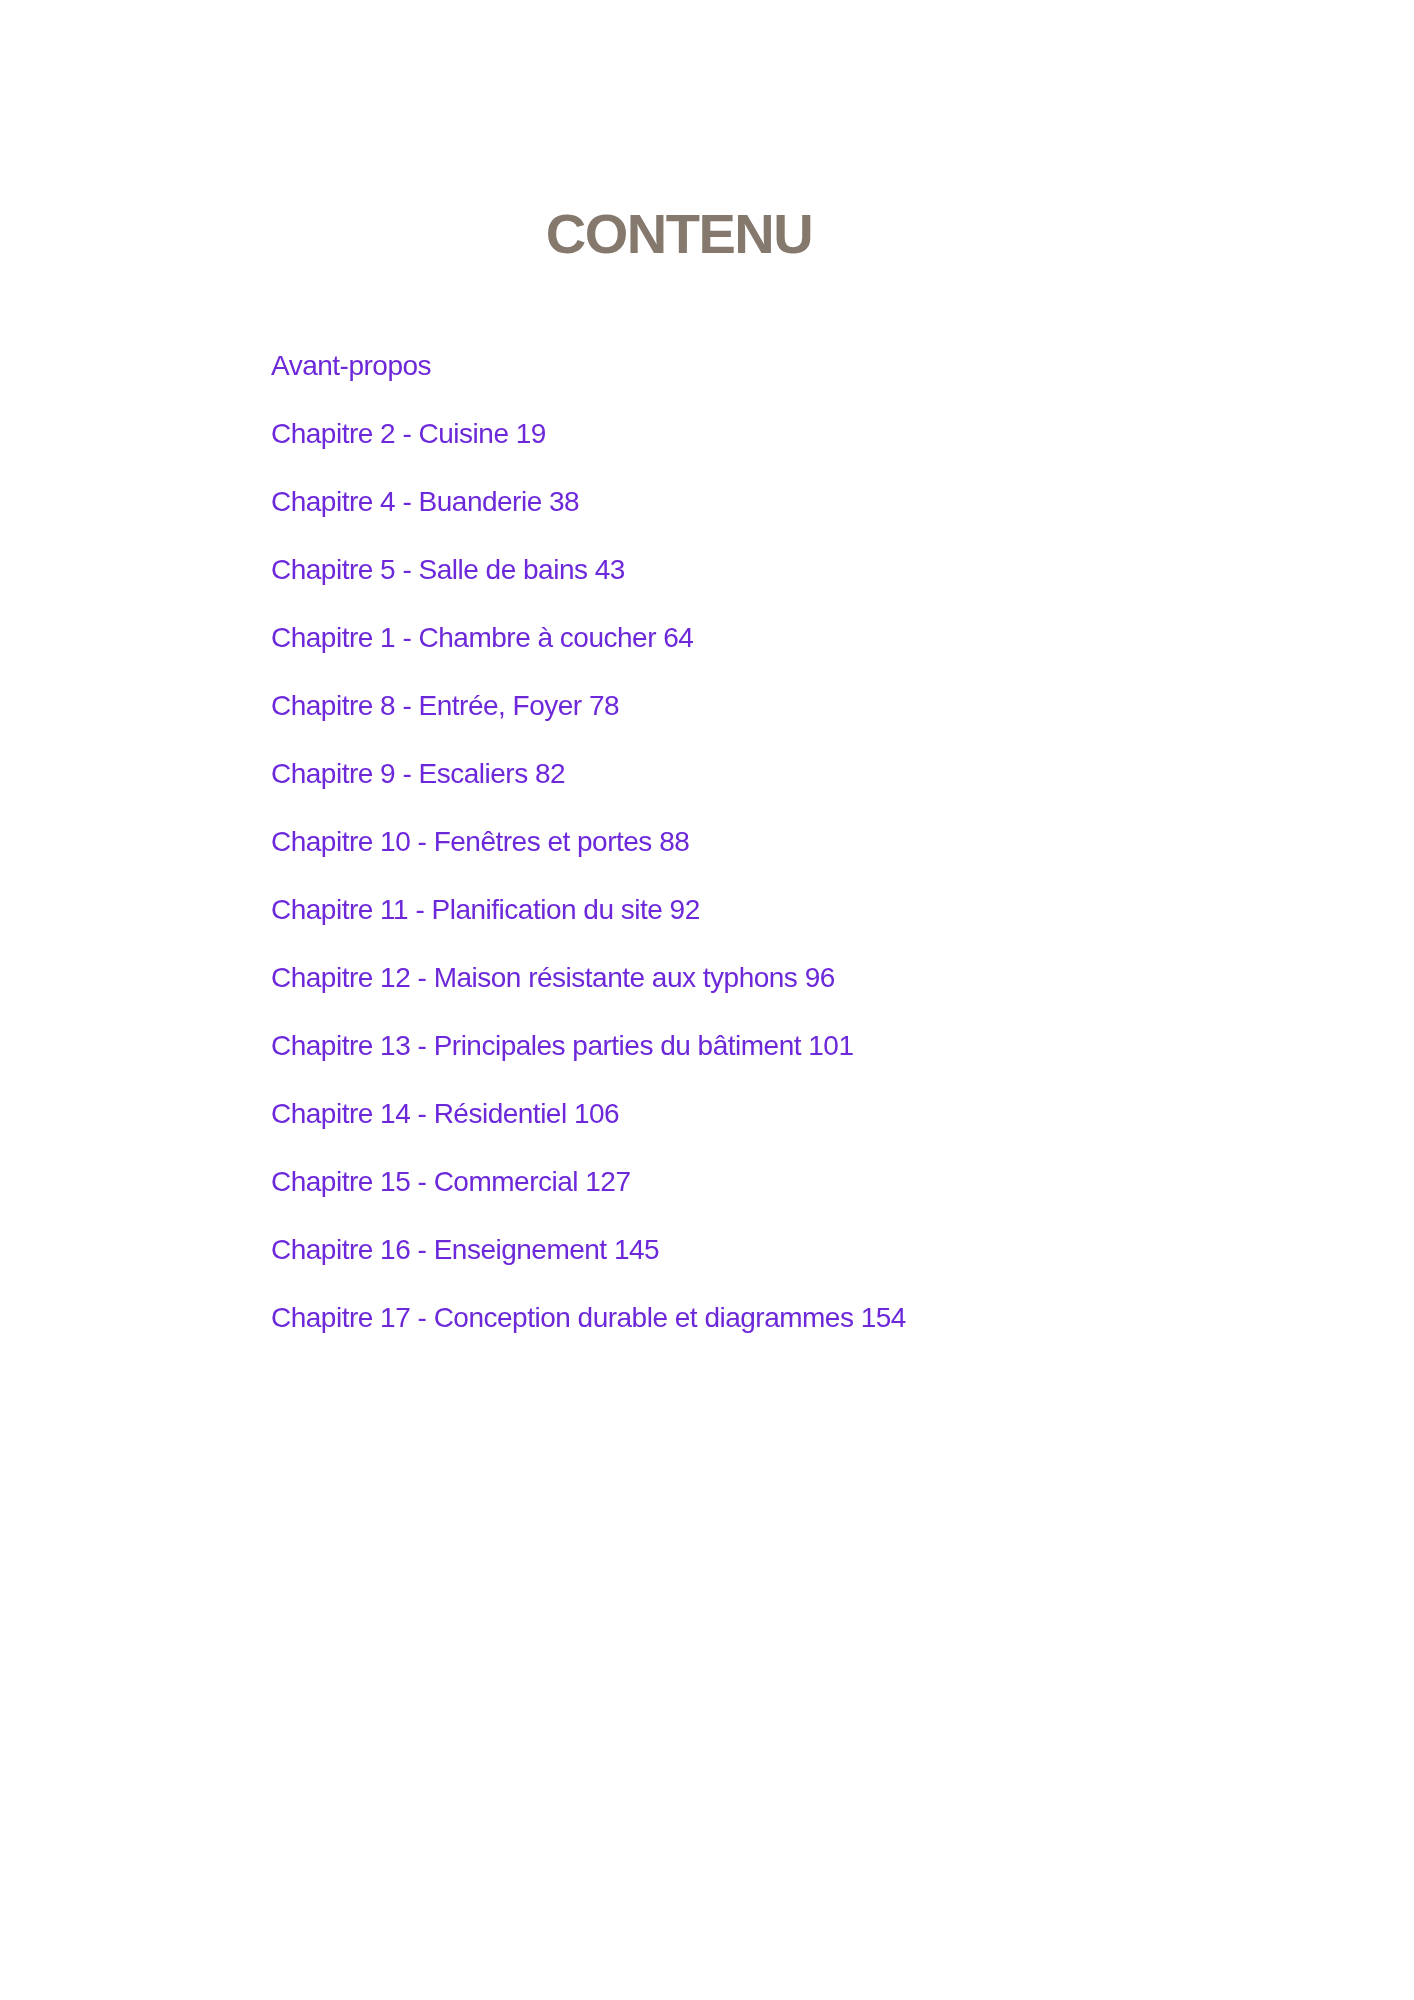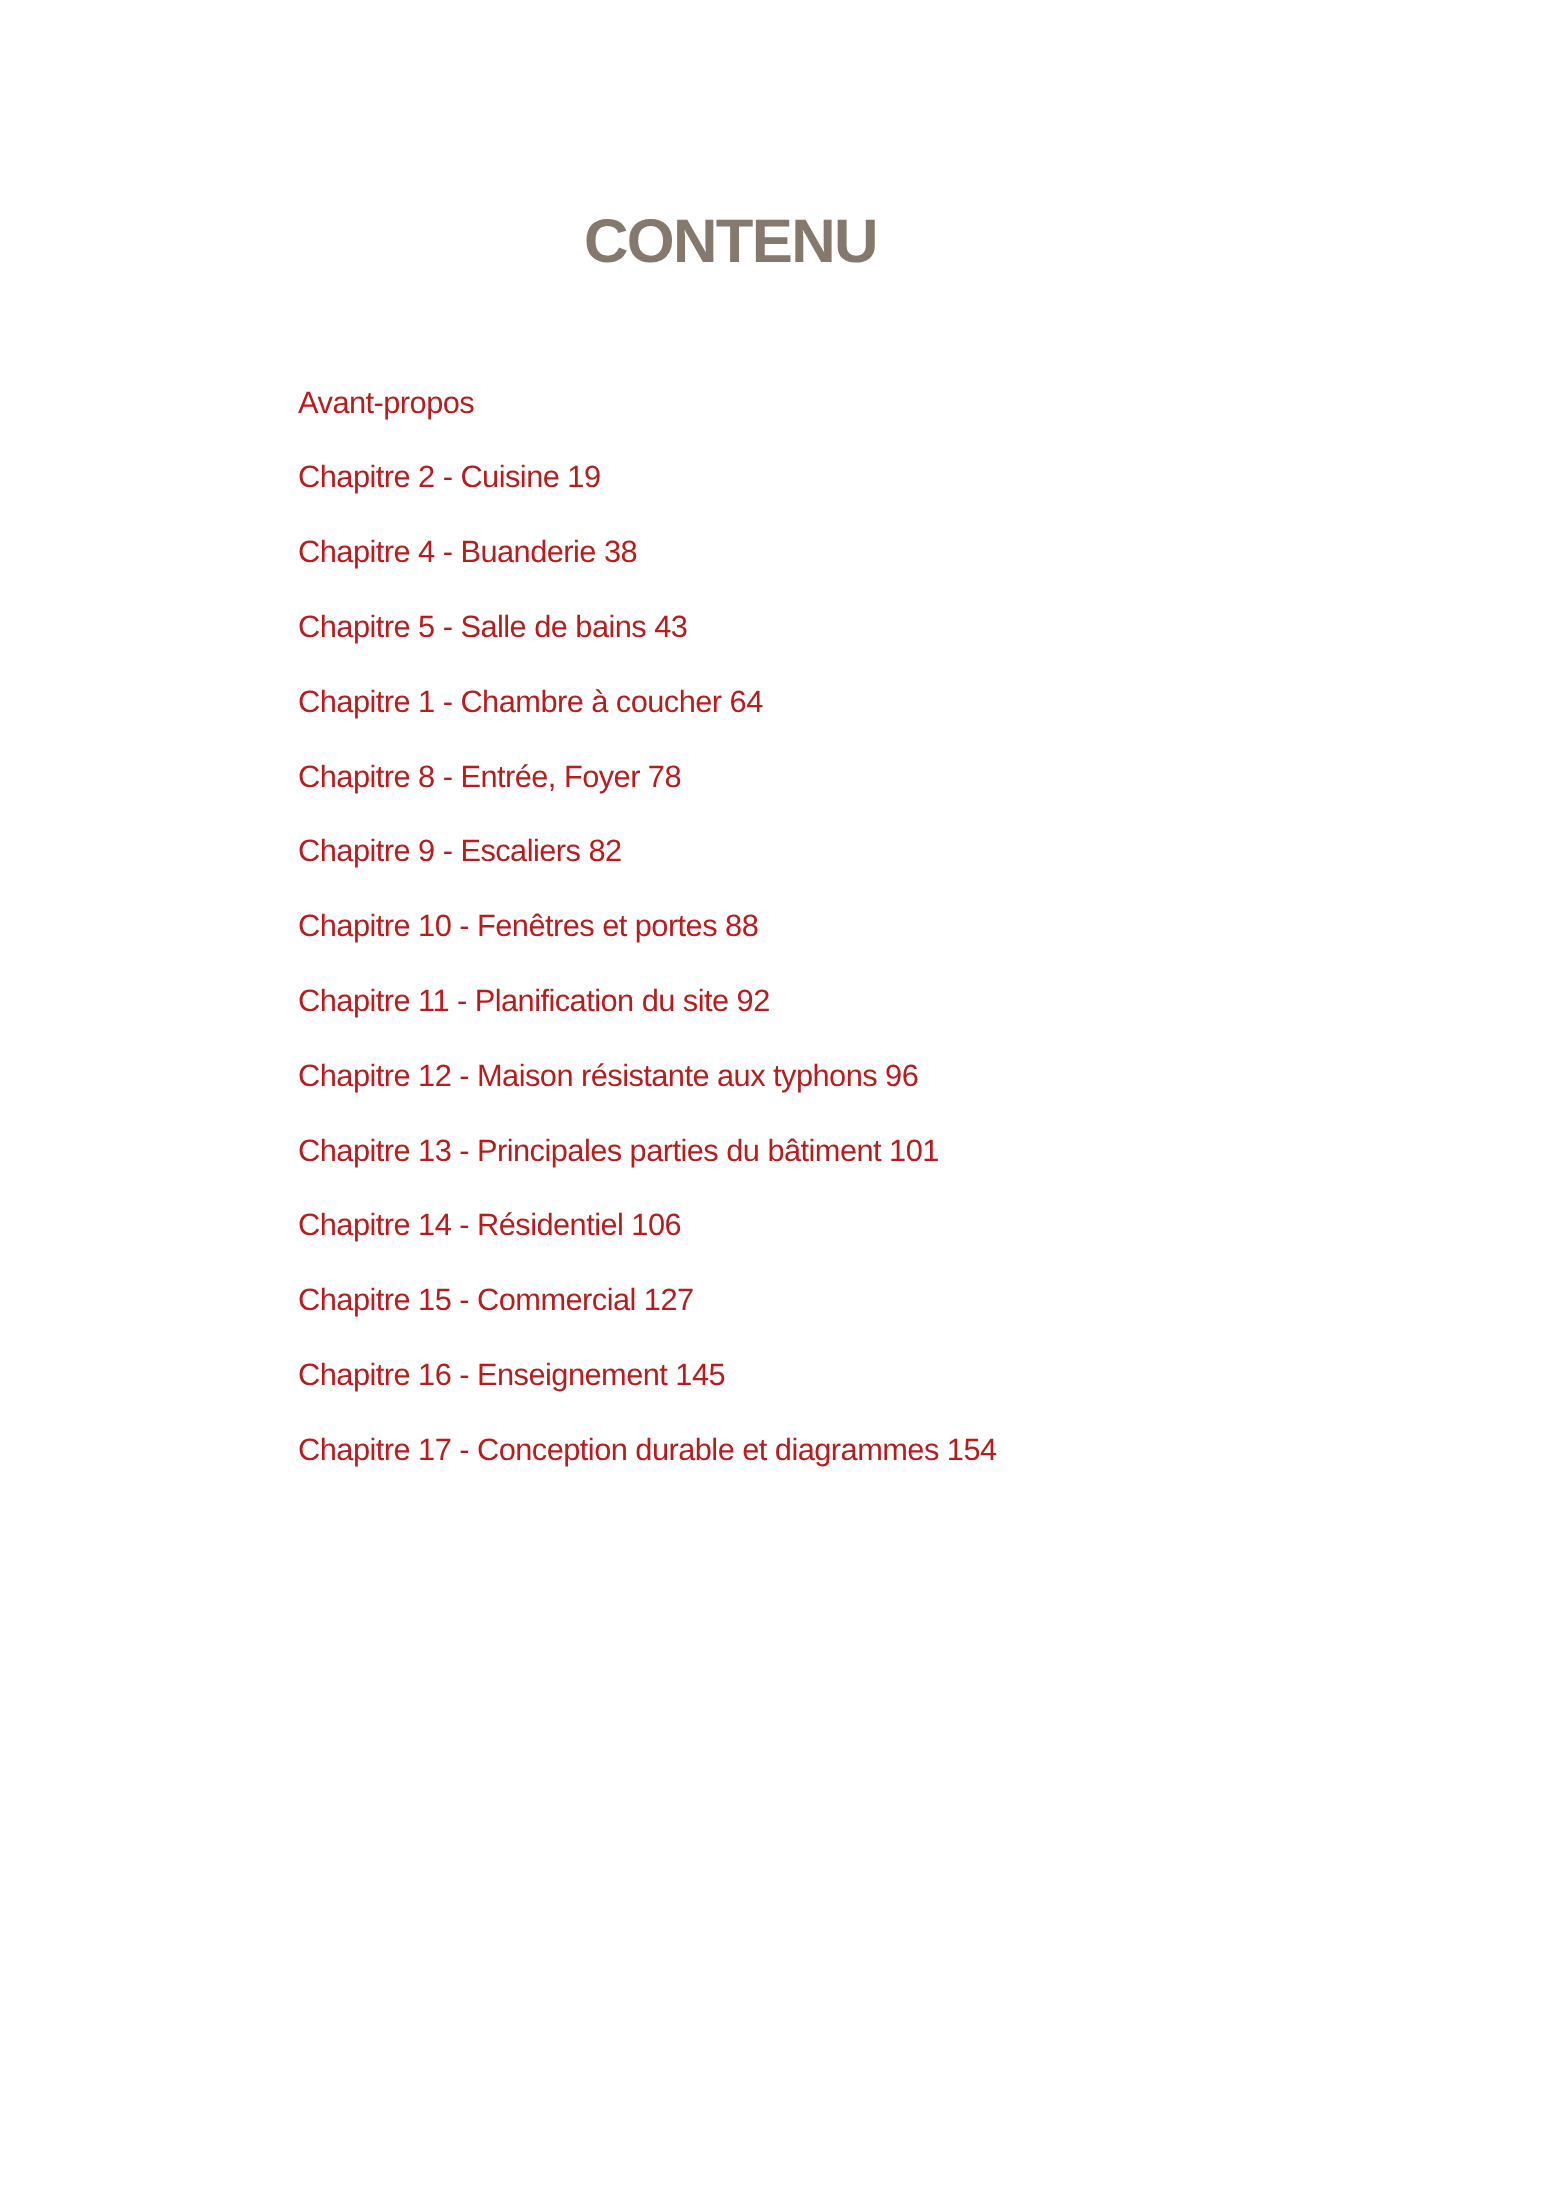--- a/index.html
+++ b/index.html
@@ -9,21 +9,21 @@
   }
   .page {
     position: relative;
     width: 1414px;
     height: 2000px;
     background: #ffffff;
     font-family: "Liberation Sans", sans-serif;
     overflow: hidden;
   }
   .title {
-    margin: 0;
+    margin: 15px;
     position: absolute;
     top: 191px;
     left: 271px;
     width: 786px;
     text-align: center;
     font-size: 56px;
     line-height: 1;
     font-weight: 700;
     letter-spacing: -1.5px;
     color: #85796d;
@@ -33,21 +33,21 @@
     top: 349px;
     left: 271px;
     width: 900px;
   }
   .toc-item {
     margin: 0 0 34px 0;
     font-size: 28px;
     line-height: 34px;
     font-weight: 400;
     letter-spacing: -0.5px;
-    color: #b91c1c;
+    color: #6d28d9;
     white-space: nowrap;
   }
 </style>
 </head>
 <body>
 
 <div class="page">
   <h1 class="title">CONTENU</h1>
   <div class="toc">
     <p class="toc-item">Avant-propos</p>

